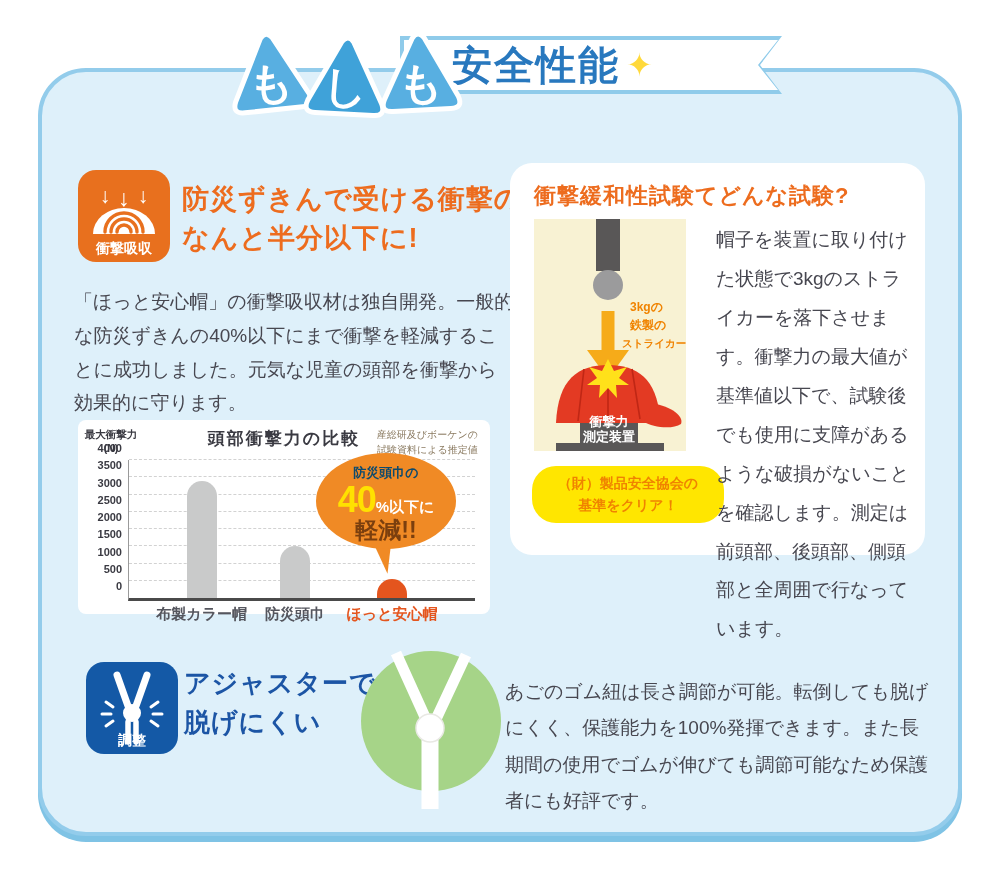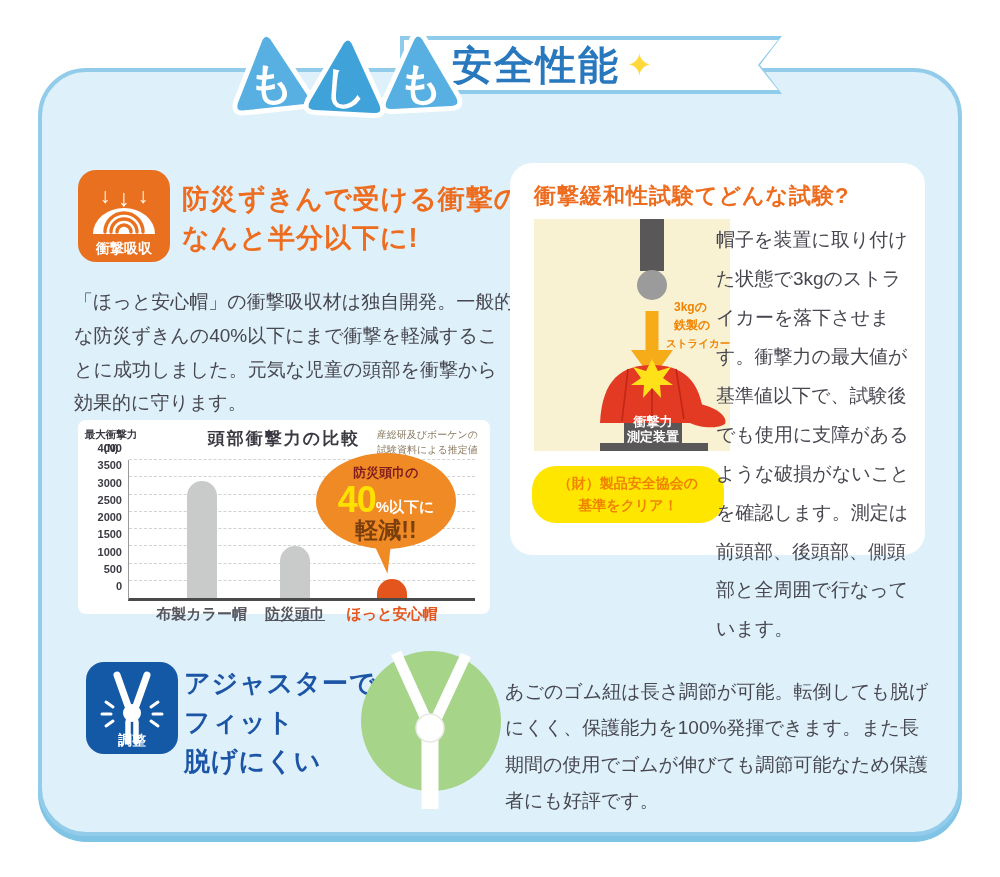--- a/index.html
+++ b/index.html
@@ -39,33 +39,33 @@
   .gridline{position:absolute;left:0;width:100%;height:0;border-top:1px dashed #D2D2D2;}
   .ytick{position:absolute;left:-7px;transform:translate(-100%,-50%);
          font-size:11px;font-weight:bold;color:#3A3A42;}
   .bar{position:absolute;bottom:0;width:30px;transform:translateX(-50%);
        border-radius:15px 15px 0 0;}
   .xlabel{position:absolute;top:calc(100% + 7px);transform:translateX(-50%);
           font-size:15px;font-weight:bold;white-space:nowrap;}
   .bubble{position:absolute;left:238px;top:33px;width:140px;height:96px;z-index:3;
           background:#F08A25;border-radius:50%;text-align:center;box-sizing:border-box;
           padding-top:11px;}
-  .bubble-l1{font-size:13px;font-weight:bold;color:#7f1d1d;}
+  .bubble-l1{font-size:13px;font-weight:bold;color:#0c4a6e;}
   .bubble-big{font-size:36px;font-weight:bold;color:#FFE100;letter-spacing:-1px;line-height:1;}
   .bubble-unit{font-size:15px;font-weight:bold;color:#ffffff;}
   .bubble-l3{font-size:23px;font-weight:bold;color:#7B3F0E;line-height:1;margin-top:1px;}
   .bubble-tail{position:absolute;left:298px;top:122px;width:0;height:0;z-index:2;
           border-left:9px solid transparent;border-right:9px solid transparent;
           border-top:32px solid #F08A25;transform:rotate(-9deg);}
   
   .test-panel{position:absolute;left:510px;top:163px;width:415px;height:392px;
               background:#ffffff;border-radius:22px;}
   .test-heading{position:absolute;left:24px;top:18px;font-size:22px;font-weight:bold;
                 color:#ED6C1E;letter-spacing:1px;white-space:nowrap;}
-  .illo{position:absolute;left:24px;top:56px;width:152px;height:232px;background:#F8F2D3;padding-left:44px;}
+  .illo{position:absolute;left:24px;top:56px;width:152px;height:232px;background:#F8F2D3;}
   .badge-yellow{position:absolute;left:22px;top:303px;width:192px;height:57px;
                 background:#FFE600;border-radius:24px;display:flex;flex-direction:column;
                 align-items:center;justify-content:center;}
   .badge-line{font-size:14px;font-weight:bold;color:#F08300;line-height:1.55;}
   .para-test{left:206px;top:58px;width:202px;line-height:2.05;position:absolute;}
   
   .icon-blue{position:absolute;left:86px;top:662px;width:92px;height:92px;}
   .h-blue{position:absolute;left:184px;top:664px;font-size:26px;font-weight:bold;
           color:#1C55A5;line-height:1.5;letter-spacing:1px;}
   .photo-green{position:absolute;left:358px;top:645px;}
@@ -142,21 +142,21 @@
         <div class="ytick" style="bottom: 62.5%;">2500</div>
         <div class="gridline" style="bottom: 75%;"></div>
         <div class="ytick" style="bottom: 75%;">3000</div>
         <div class="gridline" style="bottom: 87.5%;"></div>
         <div class="ytick" style="bottom: 87.5%;">3500</div>
         <div class="gridline" style="bottom: 100%;"></div>
         <div class="ytick" style="bottom: 100%;">4000</div>
         <div class="bar" style="left: 21%; height: 85%; background: rgb(201, 202, 202);"></div>
         <div class="xlabel" style="left: 21%; color: rgb(85, 86, 94);">布製カラー帽</div>
         <div class="bar" style="left: 48%; height: 37.5%; background: rgb(201, 202, 202);"></div>
-        <div class="xlabel" style="left: 48%; color: rgb(85, 86, 94); text-decoration: underline;">防災頭巾</div>
+        <div class="xlabel" style="left: 48%; color: rgb(85, 86, 94);">防災頭巾</div>
         <div class="bar" style="left: 76%; height: 13.75%; background: rgb(228, 85, 30);"></div>
         <div class="xlabel" style="left: 76%; color: rgb(228, 85, 30);">ほっと安心帽</div>
       </div>
     <div class="bubble">
       <div class="bubble-l1">防災頭巾の</div>
       <div>
         <span class="bubble-big">40</span><span class="bubble-unit">%以下に</span>
       </div>
       <div class="bubble-l3">軽減!!</div>
     </div>
@@ -195,21 +195,20 @@
     <rect x="0" y="0" width="92" height="92" rx="18" fill="#1459A6"></rect>
     <path d="M31 13 L42 44 M61 13 L50 44" stroke="#ffffff" stroke-width="7" stroke-linecap="round" fill="none"></path>
     <circle cx="46" cy="51" r="9" fill="#ffffff"></circle>
     <path d="M42 60 L42 80 M50 60 L50 80" stroke="#ffffff" stroke-width="5.5" stroke-linecap="round" fill="none"></path>
     <path d="M20 40 L27 45 M16 52 L25 52 M20 64 L27 59 M72 40 L65 45 M76 52 L67 52 M72 64 L65 59" stroke="#ffffff" stroke-width="3" stroke-linecap="round"></path>
     <text x="46" y="83" font-size="14" font-weight="bold" fill="#ffffff" text-anchor="middle">調整</text>
   </svg>
 
   <div class="h-blue">
     <div>アジャスターで</div>
-    <div>フィット</div>
     <div>脱げにくい</div>
   </div>
 
   <svg class="photo-green" width="150" height="168" viewBox="0 0 150 168">
     <circle cx="73" cy="76" r="70" fill="#A6D488"></circle>
     <path d="M38 8 L67 72 M108 10 L79 72" stroke="#ffffff" stroke-width="11" fill="none"></path>
     <line x1="72" y1="90" x2="72" y2="164" stroke="#ffffff" stroke-width="17"></line>
     <circle cx="72" cy="83" r="14" fill="#ffffff" stroke="#E9E9E4" stroke-width="1.5"></circle>
   </svg>
 

